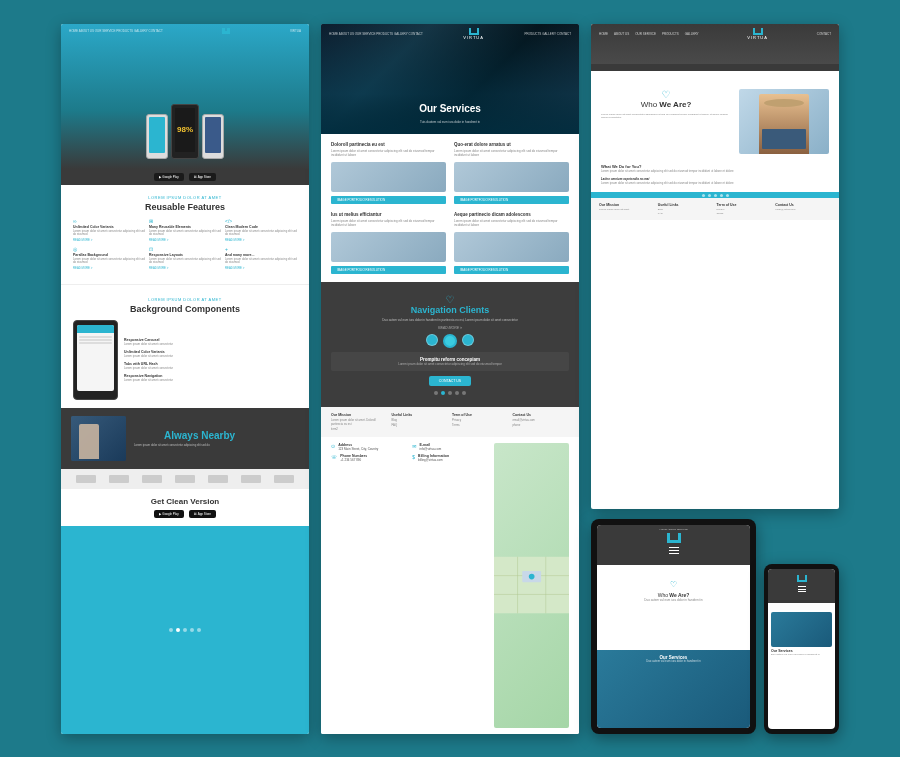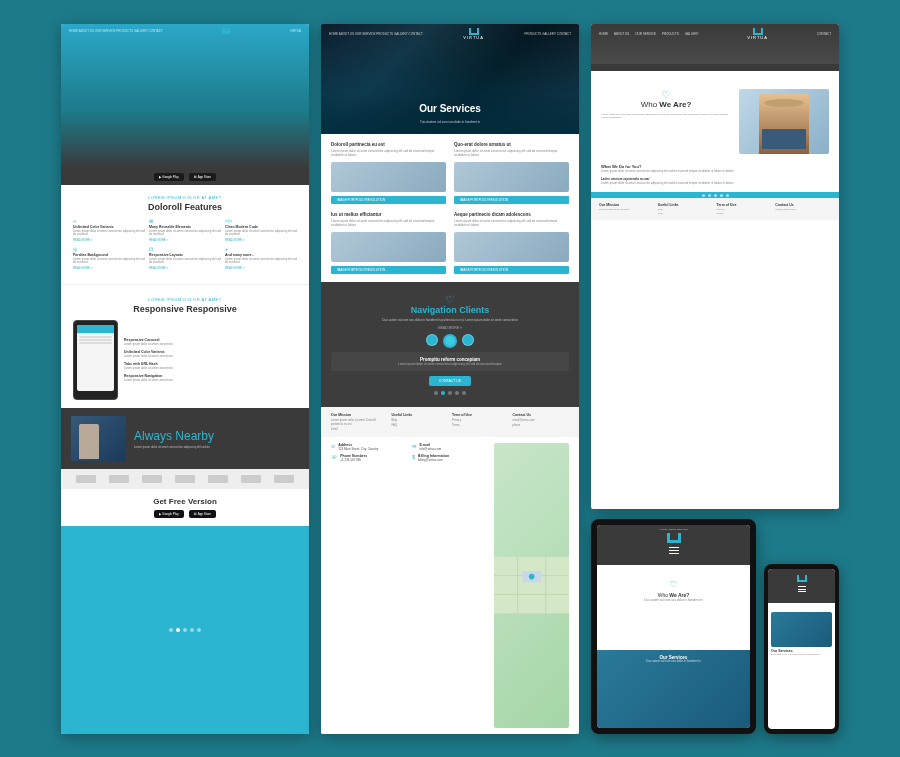--- a/index.html
+++ b/index.html
@@ -151,22 +151,23 @@
       width: 55px;
       height: 45px;
       background: linear-gradient(135deg, #2a5a7a, #1a3a5a);
       border-radius: 2px;
       flex-shrink: 0;
       position: relative;
       overflow: hidden;
     }
     .lp-nearby-text {
       color: white;
-      font-size: 12px;
-      font-weight: normal;
+      font-size: 10px;
+      font-weight: bold;
+      margin-left: 30px;
     }
     .lp-nearby-text span {
       color: #2bb5d0;
     }
 
     
     .lp-logos {
       background: #eee;
       height: 20px;
       display: flex;
@@ -724,36 +725,49 @@
 
     <div class="lp-hero">
       <div class="lp-hero-nav">
         <span style="font-size:3px;color:rgba(255,255,255,0.7)">HOME  ABOUT US  OUR SERVICE  PRODUCTS  GALLERY  CONTACT</span>
         <span style="font-size:7px;font-weight:bold;color:white">
           <span style="display:inline-block;border-left:3px solid #2bb5d0;border-right:3px solid #2bb5d0;border-bottom:3px solid #2bb5d0;width:8px;height:6px;"></span>
         </span>
         <span style="font-size:3px;color:rgba(255,255,255,0.7)">VIRTUA</span>
       </div>
 
+      <div style="position:absolute;bottom:10px;left:50%;transform:translateX(-50%);display:flex;gap:3px;align-items:flex-end">
+        <div style="width:22px;height:45px;background:#ddd;border-radius:3px;border:1px solid #aaa;position:relative;overflow:hidden">
+          <div style="position:absolute;top:2px;left:2px;right:2px;bottom:5px;background:#2bb5d0;border-radius:1px"></div>
+        </div>
+        <div style="width:28px;height:55px;background:#222;border-radius:3px;border:1px solid #444;position:relative;overflow:hidden">
+          <div style="position:absolute;top:3px;left:3px;right:3px;bottom:6px;background:#1a1a1a;border-radius:1px;display:flex;align-items:center;justify-content:center">
+            <span style="color:#f0c030;font-size:8px;font-weight:bold">98%</span>
+          </div>
+        </div>
+        <div style="width:22px;height:45px;background:#ddd;border-radius:3px;border:1px solid #aaa;position:relative;overflow:hidden">
+          <div style="position:absolute;top:2px;left:2px;right:2px;bottom:5px;background:#3a5a8a;border-radius:1px"></div>
+        </div>
+      </div>
     </div>
 
     <div class="lp-store-btns" style="background:#3a3a3a;padding:4px 0">
       <div class="lp-store-btn">
         <span>▶</span>
         <span>Google Play</span>
       </div>
       <div class="lp-store-btn">
         <span>⌘</span>
         <span>App Store</span>
       </div>
     </div>
 
     <div class="lp-features">
       <div class="lp-section-label">LOREM IPSUM DOLOR AT AMET</div>
-      <div class="lp-section-title">Doloroll Features</div>
+      <div class="lp-section-title">Reusable Features</div>
       <div class="lp-features-grid">
         <div class="lp-feature-item">
           <div class="lp-feature-icon">∞</div>
           <div class="lp-feature-title">Unlimited Color Variants</div>
           <div class="lp-feature-text">Lorem ipsum dolor sit amet consectetur adipiscing elit sed do eiusmod</div>
           <div class="lp-read-more">READ MORE &gt;</div>
         </div>
         <div class="lp-feature-item">
           <div class="lp-feature-icon">⊞</div>
           <div class="lp-feature-title">Many Reusable Elements</div>
@@ -784,21 +798,21 @@
           <div class="lp-feature-text">Lorem ipsum dolor sit amet consectetur adipiscing elit sed do eiusmod</div>
           <div class="lp-read-more">READ MORE &gt;</div>
         </div>
       </div>
     </div>
 
     <div class="divider"></div>
 
     <div class="lp-components">
       <div class="lp-section-label">LOREM IPSUM DOLOR AT AMET</div>
-      <div class="lp-section-title">Responsive Responsive</div>
+      <div class="lp-section-title">Background Components</div>
       <div style="display:flex;gap:6px;align-items:center">
 
         <div style="width:45px;height:80px;background:#222;border-radius:4px;border:1px solid #444;position:relative;flex-shrink:0">
           <div style="position:absolute;top:4px;left:3px;right:3px;bottom:8px;background:#f5f5f5;border-radius:2px">
             <div style="height:8px;background:#2bb5d0;border-radius:2px 2px 0 0"></div>
             <div style="padding:2px">
               <div style="height:2px;background:#ddd;margin:1px 0;border-radius:1px"></div>
               <div style="height:2px;background:#ddd;margin:1px 0;border-radius:1px"></div>
               <div style="height:2px;background:#ddd;margin:1px 0;border-radius:1px"></div>
             </div>
@@ -846,21 +860,21 @@
       <div class="lp-logo-item"></div>
       <div class="lp-logo-item"></div>
       <div class="lp-logo-item"></div>
       <div class="lp-logo-item"></div>
       <div class="lp-logo-item"></div>
     </div>
 
     <div class="lp-free">
       <div class="lp-free-title">
         <span>Get</span>
-        <strong>Free Version</strong>
+        <strong>Clean Version</strong>
       </div>
       <div class="lp-free-stores">
         <div class="lp-store-btn" style="background:#111">
           <span>▶</span>
           <span>Google Play</span>
         </div>
         <div class="lp-store-btn" style="background:#111">
           <span>⌘</span>
           <span>App Store</span>
         </div>

